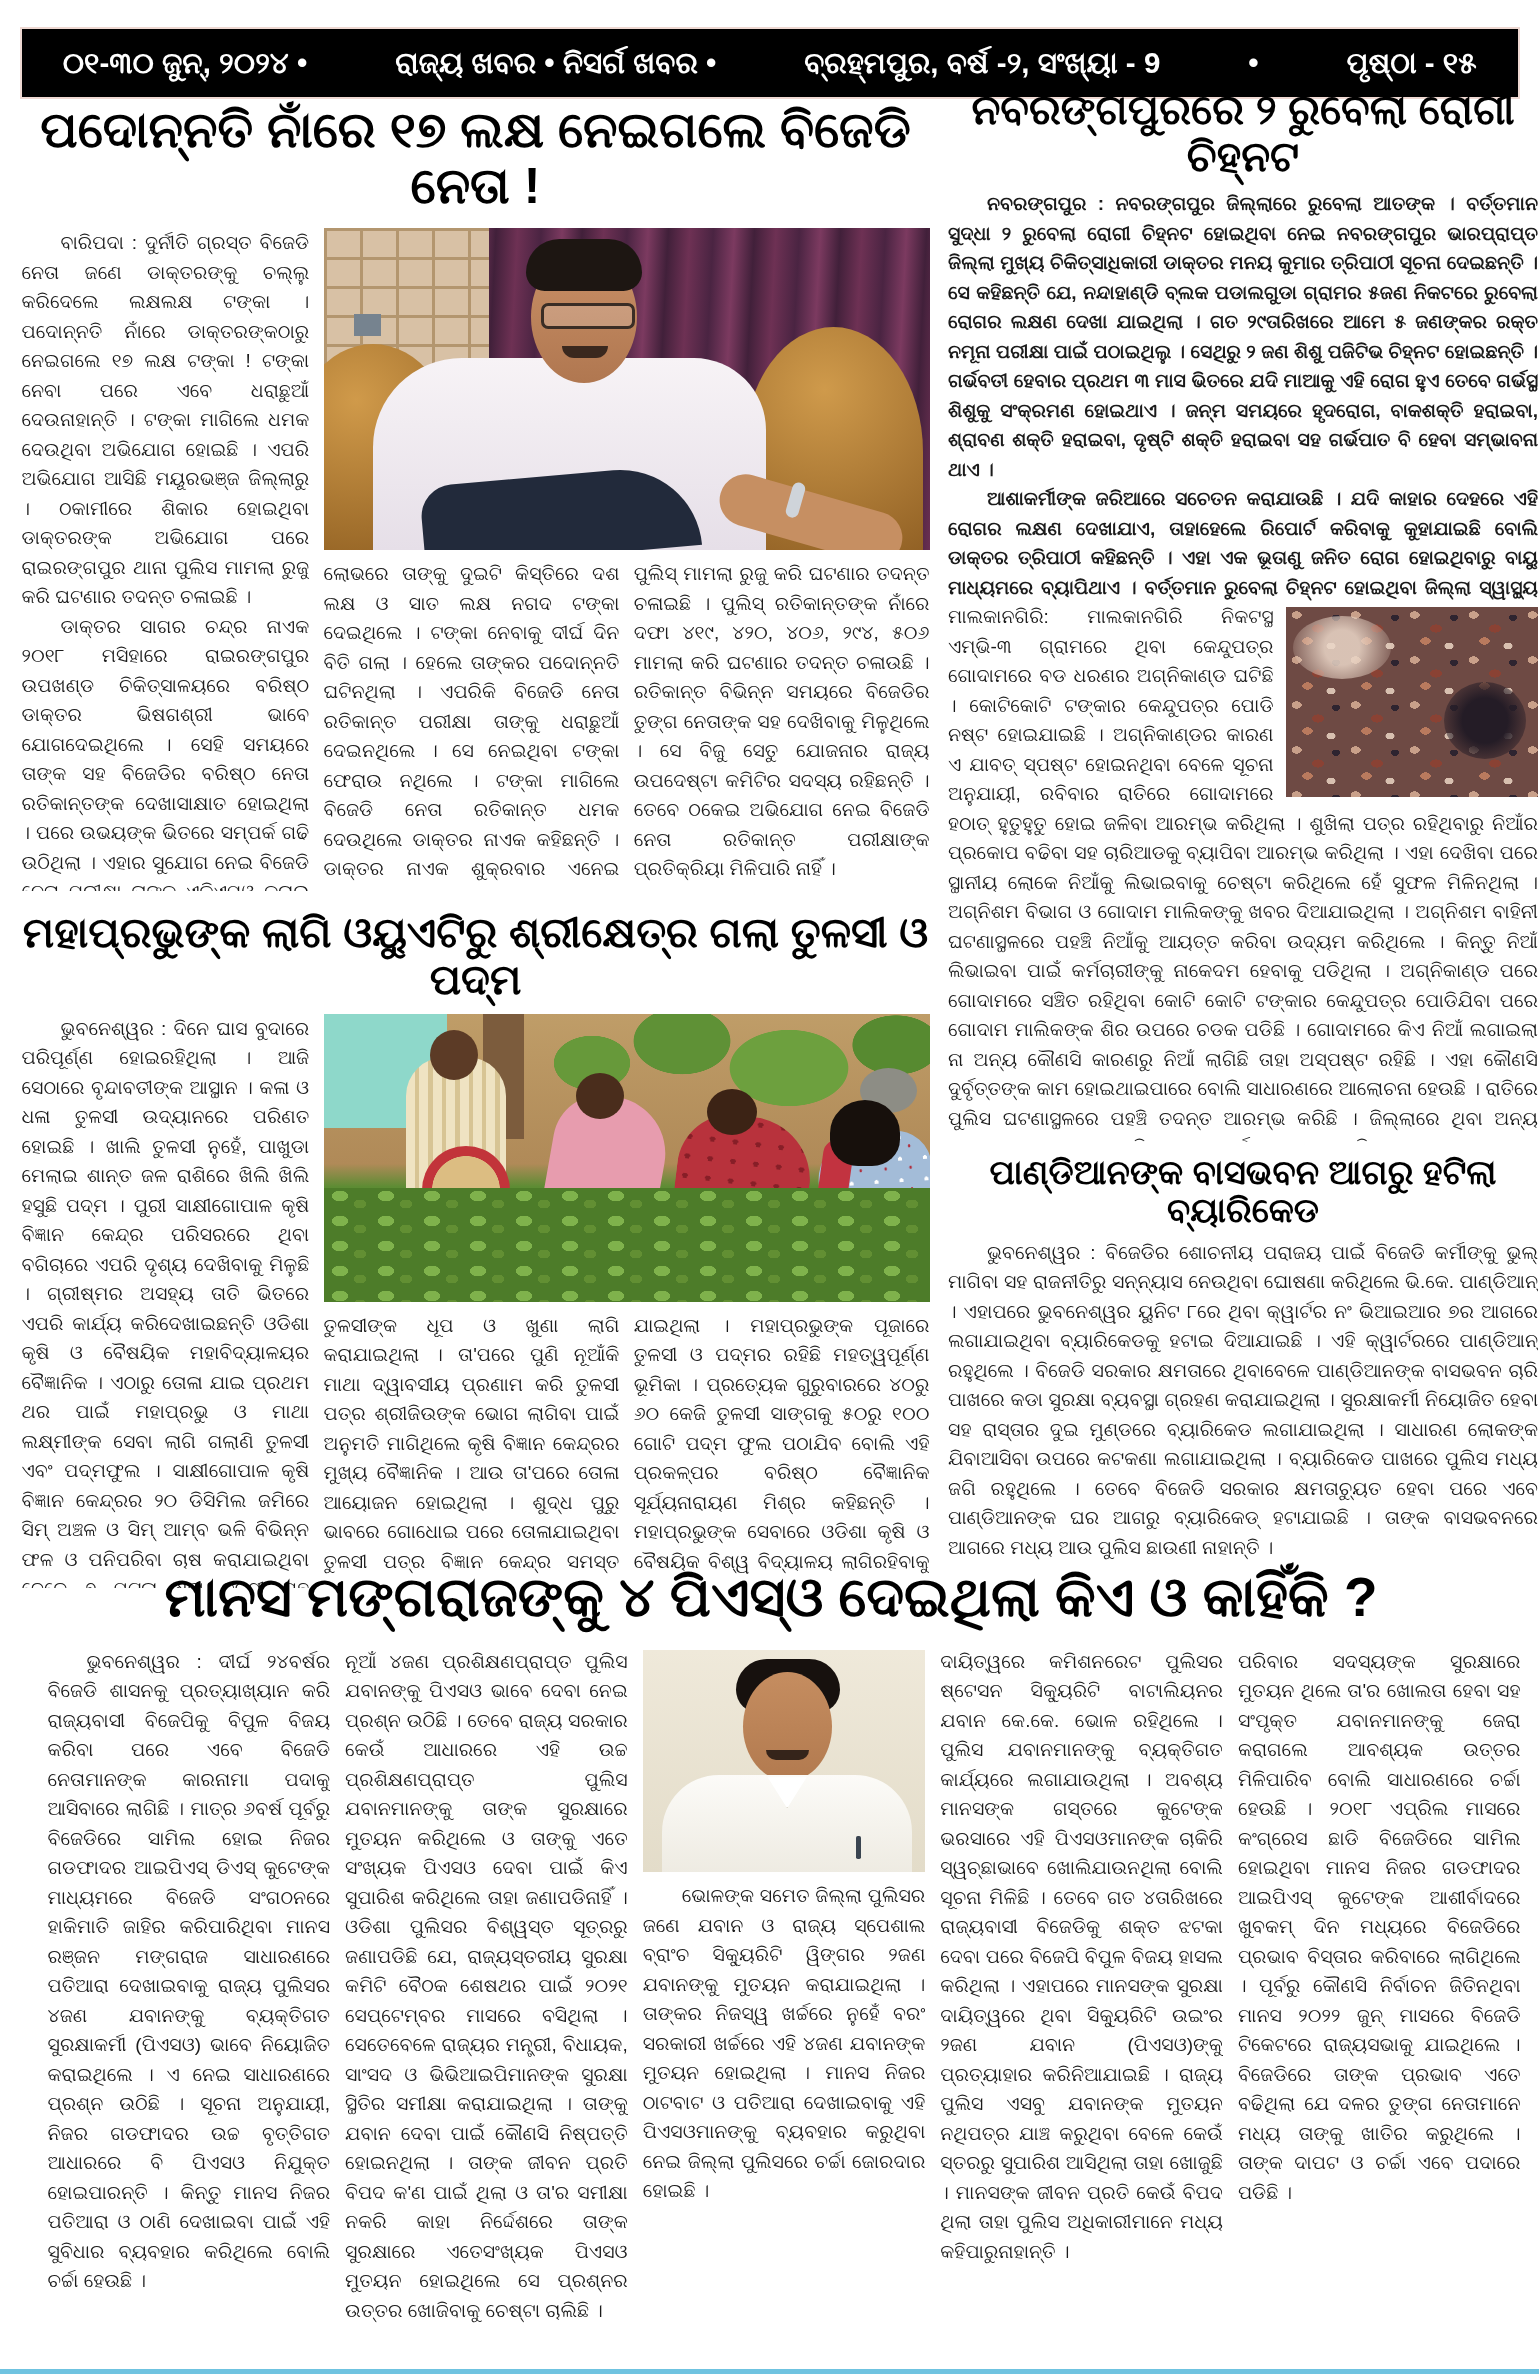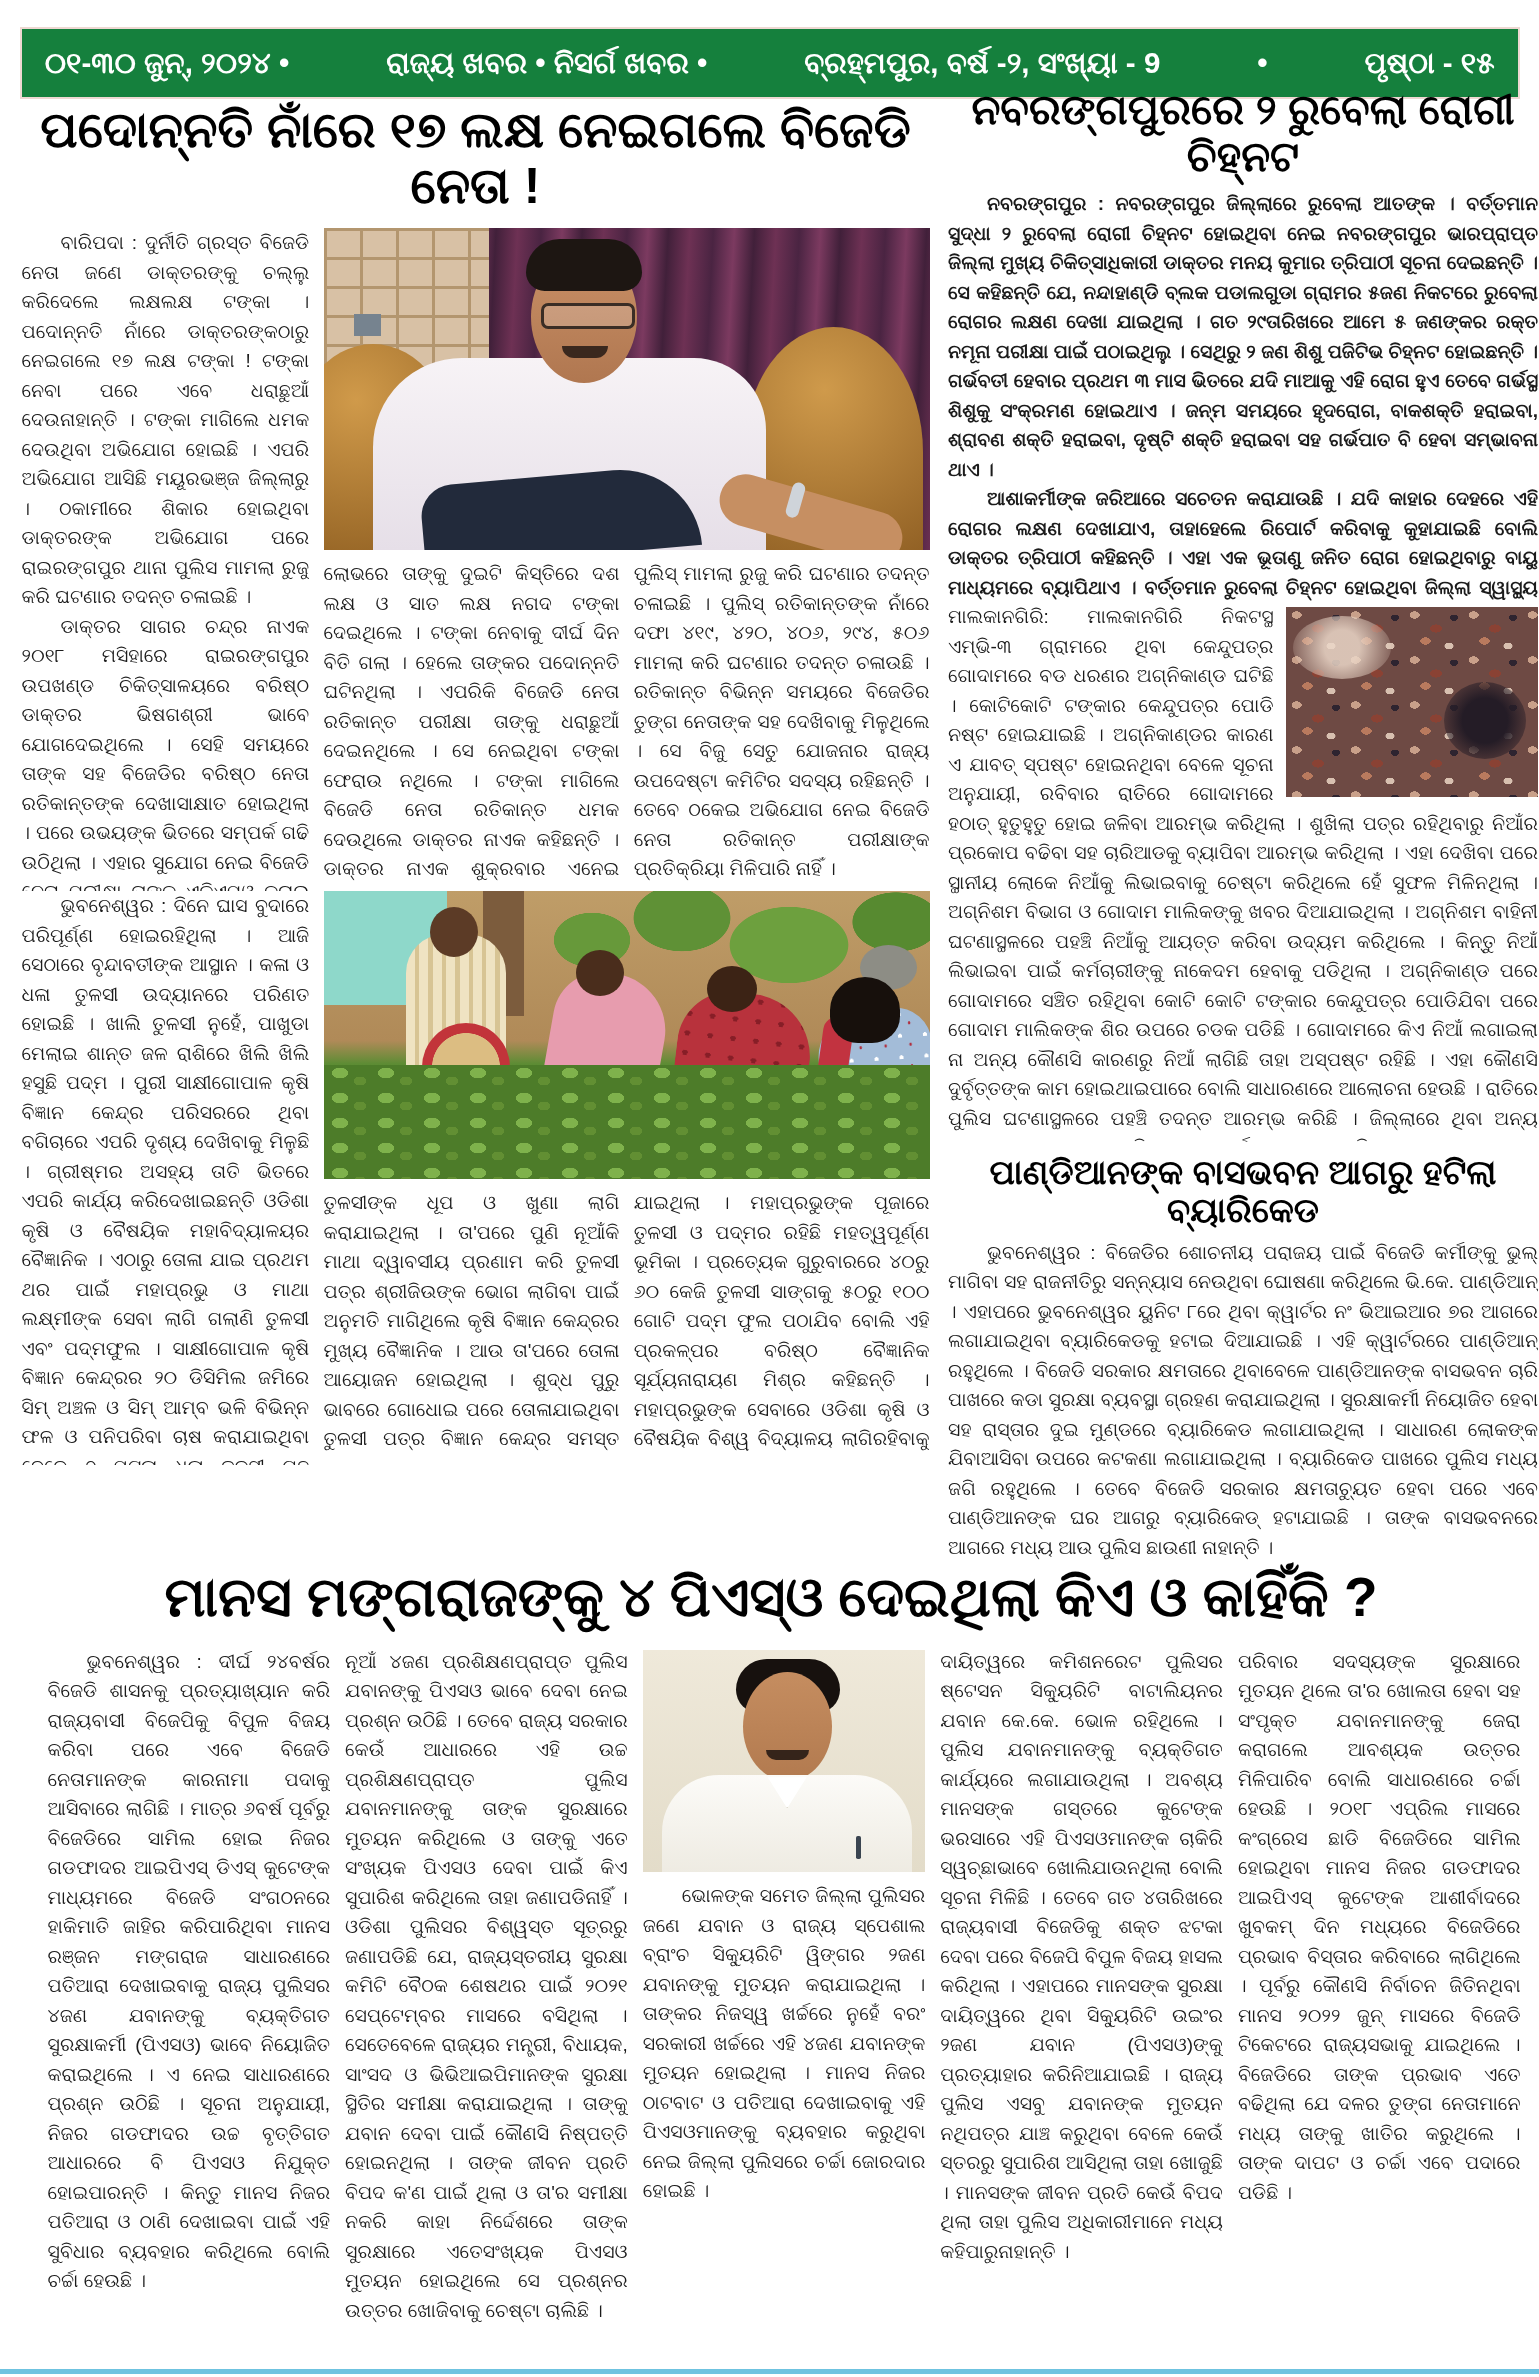--- a/index.html
+++ b/index.html
@@ -1,22 +1,22 @@
 <!DOCTYPE html>
 <html style="font-size:14.3px"><head>
 <meta charset="utf-8">
 <style>
   html,body { margin:0; padding:0; background:#ffffff; }
   .page { position:relative; width:1540px; height:2377px; background:#fff; overflow:hidden;
           font-family:"Liberation Sans","DejaVu Sans",sans-serif; color:#151515; }
 
   
   .masthead { position:absolute; left:19.7px; top:27px; width:1500px; height:72px; box-sizing:border-box;
-              background:#15803d; border:2.7px solid #eed8d2; display:flex; align-items:center;
-              justify-content:space-between; padding:0 23px; color:#ffffff; font-size:29.5px;
+              background:#000000; border:2.7px solid #eed8d2; display:flex; align-items:center;
+              justify-content:space-between; padding:0 41px; color:#ffffff; font-size:29.5px;
               font-weight:bold; white-space:nowrap;gap:22px; }
   .masthead span { display:inline-block; }
 
   
   .hl { font-weight:bold; color:#000; text-align:center; line-height:1.12; margin:0; }
   .bt { font-size:19px; line-height:29.5px; text-align:justify; color:#1b1b1b; }
   .bt p { margin:0; }
   .bt p.indent { text-indent:39px; }
   .clip { overflow:hidden; }
 
@@ -194,20 +194,21 @@
             </div>
             <div class="col bt clip">
               <p>ପୁଲିସ୍ ମାମଲା ରୁଜୁ କରି ଘଟଣାର ତଦନ୍ତ ଚଳାଇଛି । ପୁଲିସ୍ ରତିକାନ୍ତଙ୍କ ନାଁରେ ଦଫା ୪୧୯, ୪୨୦, ୪୦୬, ୨୯୪, ୫୦୬ ମାମଲା କରି ଘଟଣାର ତଦନ୍ତ ଚଳାଉଛି । ରତିକାନ୍ତ ବିଭିନ୍ନ ସମୟରେ ବିଜେଡିର ତୁଙ୍ଗ ନେତାଙ୍କ ସହ ଦେଖିବାକୁ ମିଳୁଥିଲେ । ସେ ବିଜୁ ସେତୁ ଯୋଜନାର ରାଜ୍ୟ ଉପଦେଷ୍ଟା କମିଟିର ସଦସ୍ୟ ରହିଛନ୍ତି । ତେବେ ଠକେଇ ଅଭିଯୋଗ ନେଇ ବିଜେଡି ନେତା ରତିକାନ୍ତ ପରୀକ୍ଷାଙ୍କ ପ୍ରତିକ୍ରିୟା ମିଳିପାରି ନାହିଁ ।</p>
             </div>
           </div>
         </div>
       </div>
     </section>
 
     <section>
+      <h2 class="hl h-a4">ମହାପ୍ରଭୁଙ୍କ ଲାଗି ଓୟୁଏଟିରୁ ଶ୍ରୀକ୍ଷେତ୍ର ଗଲା ତୁଳସୀ ଓ ପଦ୍ମ</h2>
       <div class="a4-body">
         <div class="a4-col1 bt clip">
           <p class="indent">ଭୁବନେଶ୍ୱର : ଦିନେ ଘାସ ବୁଦାରେ ପରିପୂର୍ଣ୍ଣ ହୋଇରହିଥିଲା । ଆଜି ସେଠାରେ ବୃନ୍ଦାବତୀଙ୍କ ଆସ୍ଥାନ । କଳା ଓ ଧଳା ତୁଳସୀ ଉଦ୍ୟାନରେ ପରିଣତ ହୋଇଛି । ଖାଲି ତୁଳସୀ ନୁହେଁ, ପାଖୁଡା ମେଲାଇ ଶାନ୍ତ ଜଳ ରାଶିରେ ଖିଲି ଖିଲି ହସୁଛି ପଦ୍ମ । ପୁରୀ ସାକ୍ଷୀଗୋପାଳ କୃଷି ବିଜ୍ଞାନ କେନ୍ଦ୍ର ପରିସରରେ ଥିବା ବଗିଚାରେ ଏପରି ଦୃଶ୍ୟ ଦେଖିବାକୁ ମିଳୁଛି । ଗ୍ରୀଷ୍ମର ଅସହ୍ୟ ତାତି ଭିତରେ ଏପରି କାର୍ଯ୍ୟ କରିଦେଖାଇଛନ୍ତି ଓଡିଶା କୃଷି ଓ ବୈଷୟିକ ମହାବିଦ୍ୟାଳୟର ବୈଜ୍ଞାନିକ । ଏଠାରୁ ତୋଳା ଯାଇ ପ୍ରଥମ ଥର ପାଇଁ ମହାପ୍ରଭୁ ଓ ମାଥା ଲକ୍ଷ୍ମୀଙ୍କ ସେବା ଲାଗି ଗଲାଣି ତୁଳସୀ ଏବଂ ପଦ୍ମଫୁଲ । ସାକ୍ଷୀଗୋପାଳ କୃଷି ବିଜ୍ଞାନ କେନ୍ଦ୍ରର ୨୦ ଡିସିମିଲ ଜମିରେ ସିମ୍ ଅଞ୍ଚଳ ଓ ସିମ୍ ଆମ୍ବ ଭଳି ବିଭିନ୍ନ ଫଳ ଓ ପନିପରିବା ଚାଷ କରାଯାଇଥିବା ବେଳେ ୭ ପଟଳା ଧଳା ତୁଳସୀ ଗଛ ଲଗାଯାଇଛି । ସେହିଠି ୫୦ ଡିସିମିଲ ଜମିରେ ହୋଇଥିବା ପୋଖରୀରେ ଗୋଲାପୀ ଓ ଧଳା ରଙ୍ଗର ପଦ୍ମ ଫୁଲ ଚାଷ କରାଯାଇଛି । କୃଷି ବିଜ୍ଞାନ କେନ୍ଦ୍ରର ଅଥକ ଉଦ୍ୟମ ବଳରେ ଏହା ସମ୍ଭବପର ହୋଇପାରିଛି । ଆଜି ମାଥା</p>
         </div>
         <div class="a4-right">
           <div class="photo2">
             <div class="p2-canopy"></div>
             <div class="p2-wall"></div>
             <div class="p2-trunk"></div>
             <div class="p2-ring"></div>

